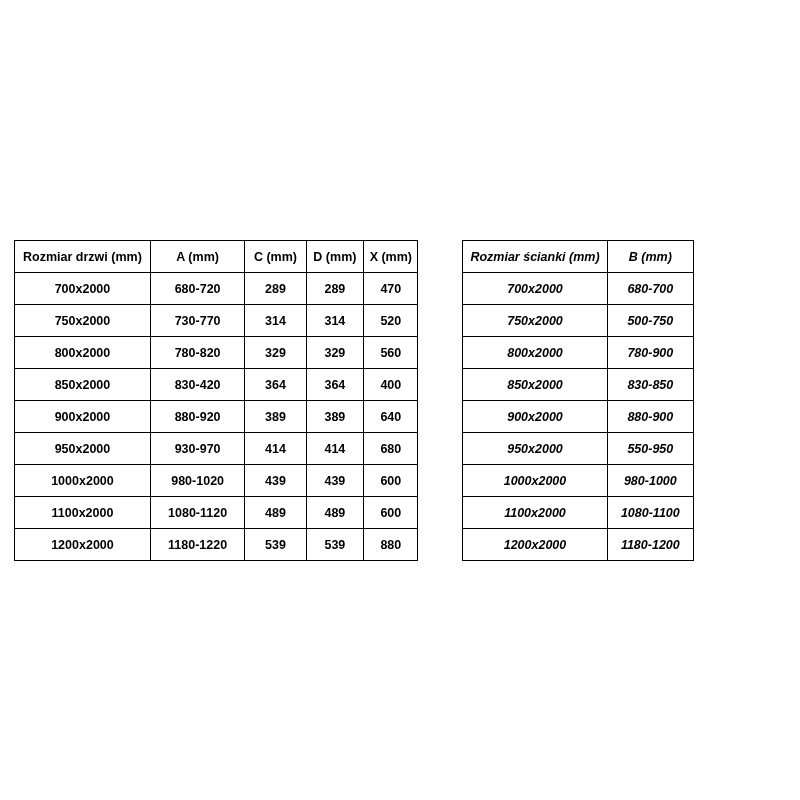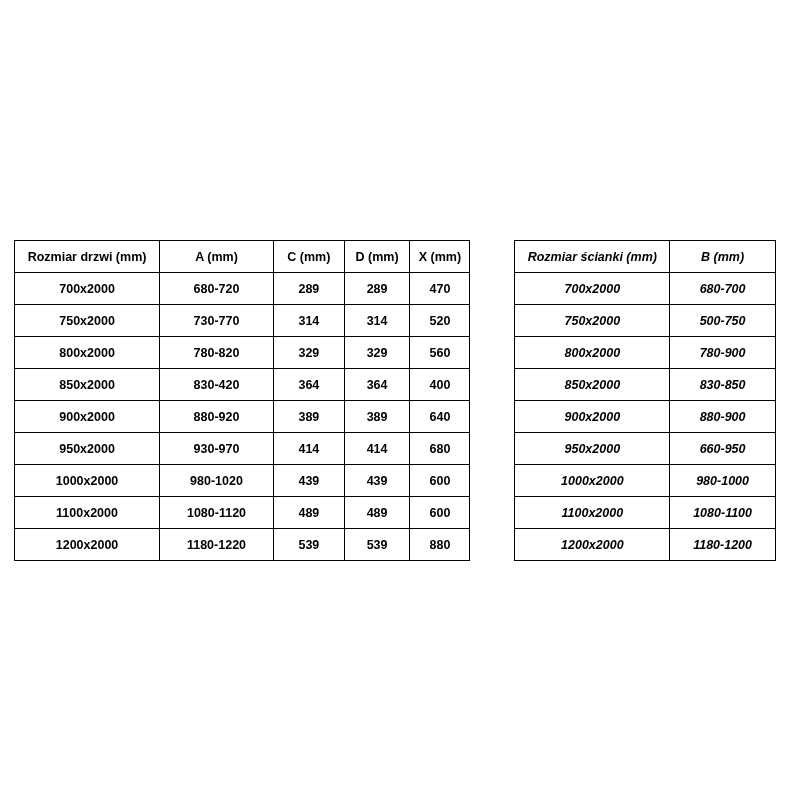--- a/index.html
+++ b/index.html
@@ -12,21 +12,21 @@
     height: 800px;
     font-family: "Liberation Sans", sans-serif;
     color: #000000;
     position: relative;
     overflow: hidden;
   }
   .sheet {
     position: absolute;
     top: 240px;
     left: 0;
-    width: 776px;
+    width: 694px;
     display: flex;
     flex-direction: row;
     align-items: flex-start;
     justify-content: flex-start;
   }
   .table-wrap {
     box-sizing: border-box;
   }
   .table-left  { margin-left: 14px; }
   .table-right { margin-left: 44px; font-style: italic; }
@@ -179,21 +179,21 @@
         <tr>
           <td>850x2000</td>
           <td>830-850</td>
         </tr>
         <tr>
           <td>900x2000</td>
           <td>880-900</td>
         </tr>
         <tr>
           <td>950x2000</td>
-          <td>660-950</td>
+          <td>550-950</td>
         </tr>
         <tr>
           <td>1000x2000</td>
           <td>980-1000</td>
         </tr>
         <tr>
           <td>1100x2000</td>
           <td>1080-1100</td>
         </tr>
         <tr>

